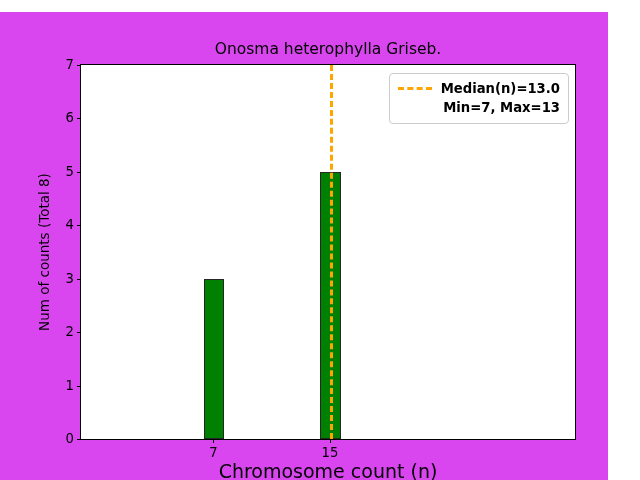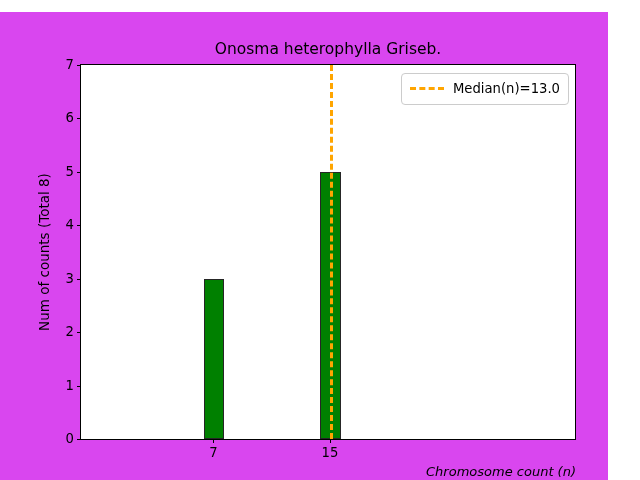--- a/index.html
+++ b/index.html
@@ -100,25 +100,24 @@
     white-space: nowrap;
     color: #000000;
   }
 
   
   #xlabel {
     position: absolute;
     left: 80px;
     top: 452px;
     width: 496px;
-    text-align: right;
-    font-size: 13px;
+    text-align: center;
+    font-size: 19px;
     line-height: 15px;
     white-space: nowrap;
-    font-style: italic;
   }
   #ylabel {
     position: absolute;
     left: 0px;
     top: 52px;
     width: 376px;
     height: 28px;
     transform: rotate(-90deg);
     transform-origin: 0 0;
     margin-left: 30px;
@@ -154,20 +153,21 @@
   }
   .legend-sample.blank {
     border-top-color: transparent;
   }
   .legend-text {
     font-size: 13.2px;
     line-height: 19px;
     white-space: nowrap;
     text-align: right;
     flex: 1 1 auto;
+    font-weight: bold;
   }
 </style>
 </head>
 <body>
 
 <div id="figure">
 
   <div id="chart-title">Onosma heterophylla Griseb.</div>
 
   <div id="plot-area">
@@ -217,20 +217,24 @@
     <div class="bar" style="left:24.8%; width:4.25%; height:42.857%;"></div>
     <div class="bar" style="left:48.4%; width:4.25%; height:71.429%;"></div>
 
     <div id="median-line" style="left:50.4%;"></div>
 
     <div id="legend">
       <div class="legend-row">
         <span class="legend-sample"></span>
         <span class="legend-text">Median(n)=13.0</span>
       </div>
+      <div class="legend-row">
+        <span class="legend-sample blank"></span>
+        <span class="legend-text">Min=7, Max=13</span>
+      </div>
     </div>
 
   </div>
 
   <div id="xlabel">Chromosome count (n)</div>
 
   <div id="ylabel">Num of counts   (Total 8)</div>
 
 </div>
 

